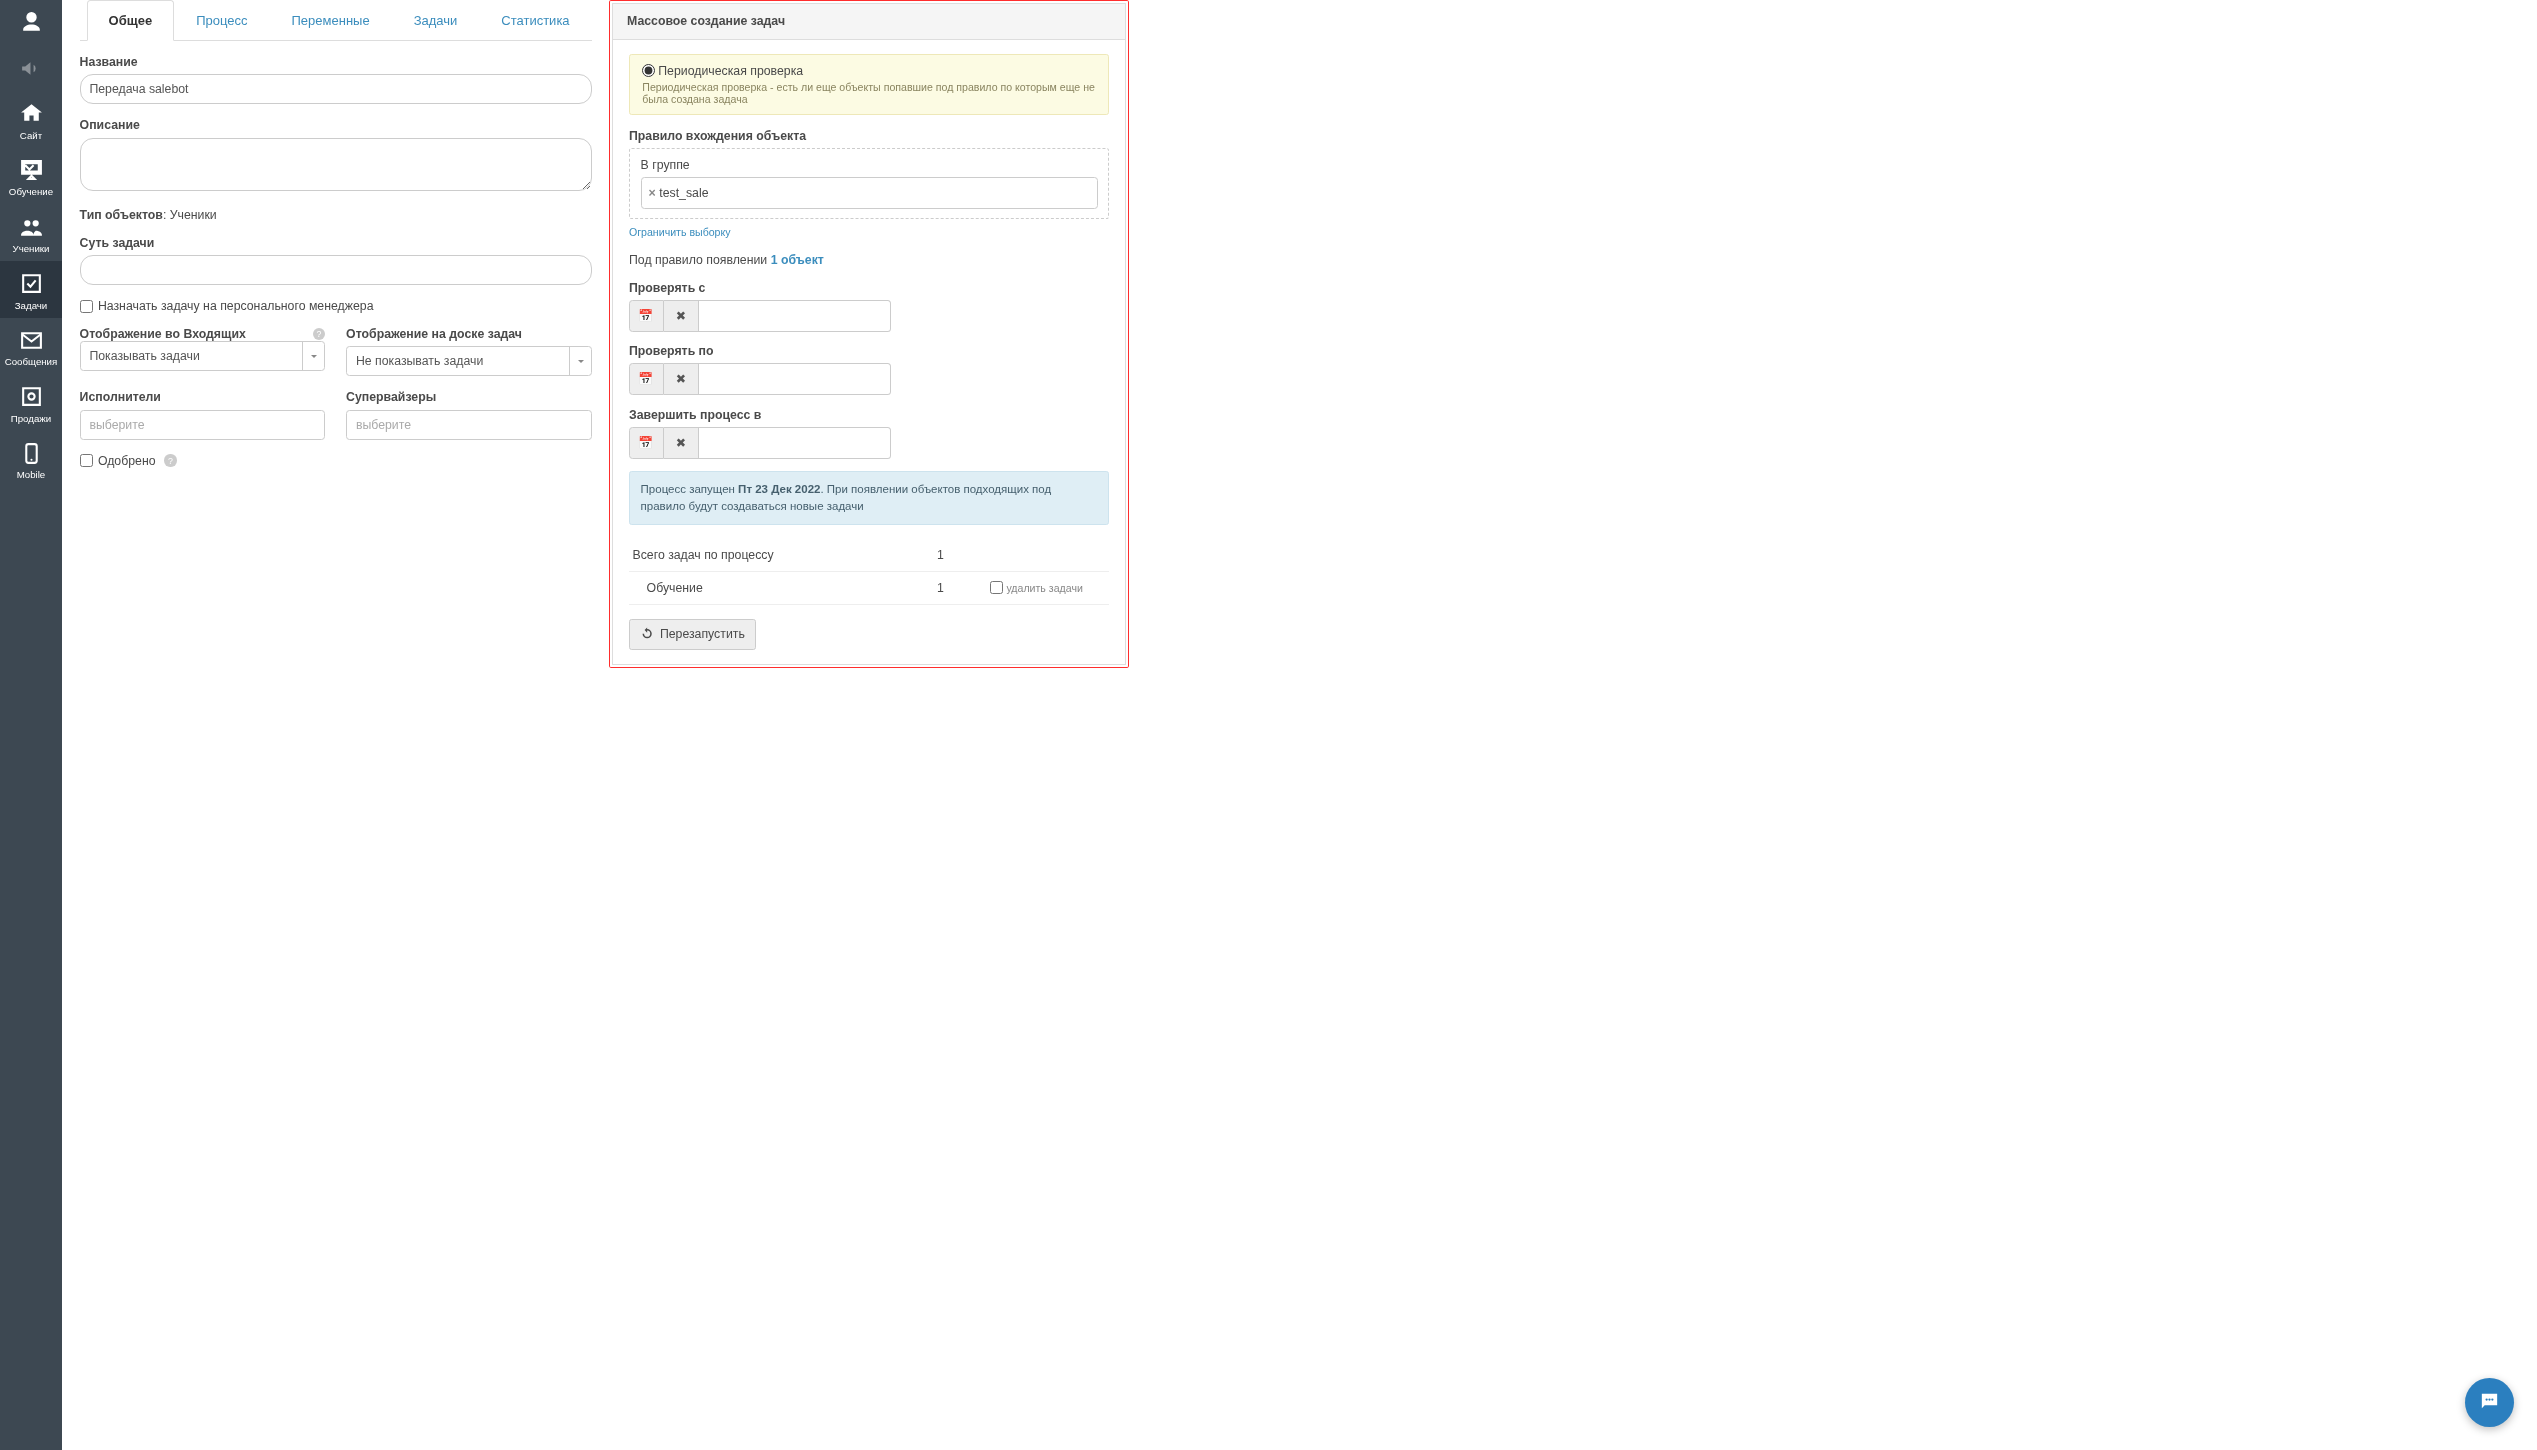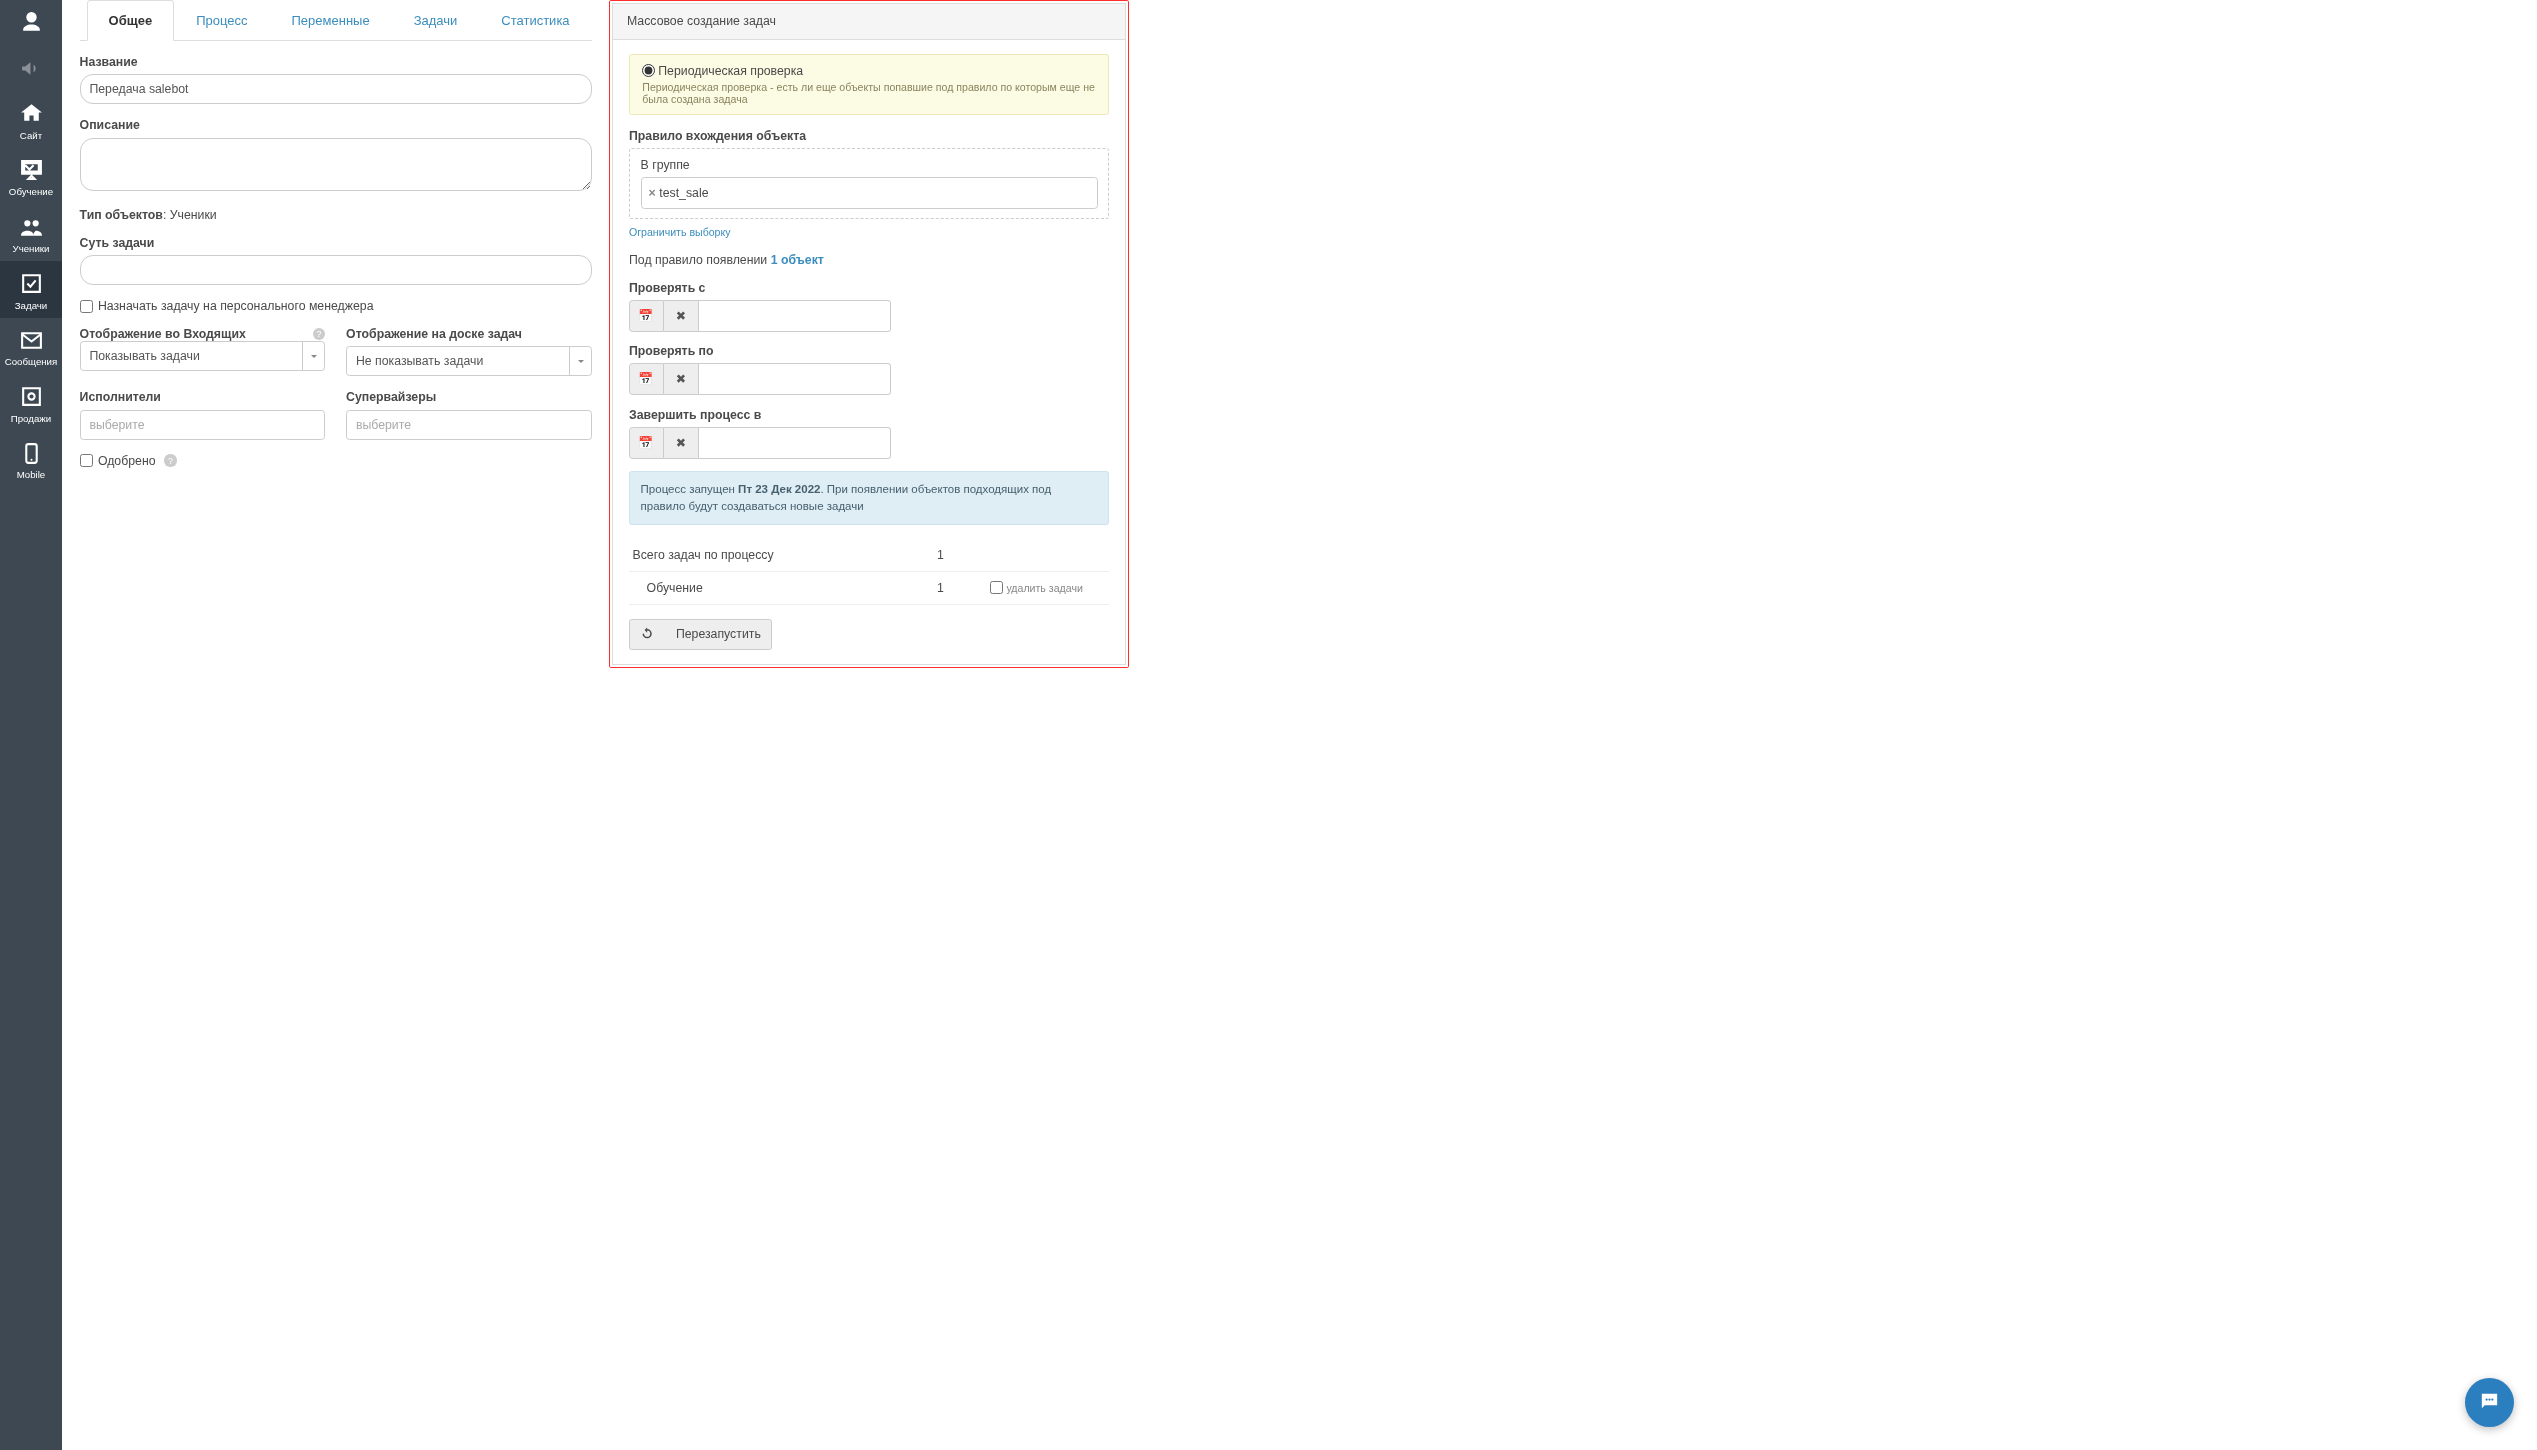--- a/index.html
+++ b/index.html
@@ -38,21 +38,21 @@
 .select-caret{position:absolute;right:0;top:0;bottom:0;width:23px;border-left:0.9px solid #ccc;display:flex;align-items:center;justify-content:center;pointer-events:none}
 .select-caret::after{content:"";border:3.5px solid transparent;border-top-color:#888;margin-top:3.5px}
 .placeholder{color:#aaa}
 .checkbox-row{display:flex;align-items:center;gap:5.3px;font-size:12.3px;color:#4a4a4a}
 .form-row{display:flex;gap:21px}
 .form-row>div{flex:1}
 
 
 .mass-panel{border:1.8px solid #ff2d2d;border-radius:1.8px;padding:0}
 .mass-panel-inner{border:0.9px solid #ddd;margin:1.8px}
-.mass-head{background:#f5f5f5;border-bottom:0.9px solid #ddd;padding:10.6px 14px;font-weight:400;color:#4a4a4a}
+.mass-head{background:#f5f5f5;border-bottom:0.9px solid #ddd;padding:10.6px 14px;font-weight:700;color:#4a4a4a}
 .mass-body{padding:14px 16px}
 .yellow-box{background:#fcfbe3;border:0.9px solid #eee8b8;border-radius:2.6px;padding:8.8px 12.3px;margin-bottom:14px}
 .radio-row{display:flex;align-items:center;gap:3px;margin-bottom:3.5px}
 .radio-row input{accent-color:#333}
 .yellow-desc{font-size:10.6px;color:#8a8560;margin-top:3.5px}
 
 .rule-box{border:0.9px dashed #ccc;border-radius:2.6px;padding:8.8px 10.6px;margin-bottom:5.3px}
 .rule-label{color:#4a4a4a;margin-bottom:5.3px}
 .tag-input{border:0.9px solid #ccc;border-radius:3.5px;padding:5.3px 7px;display:flex;align-items:center;min-height:32px;background:#fff}
 .tag{display:inline-flex;align-items:center;gap:3.5px;color:#4a4a4a;font-size:12.3px}
@@ -69,21 +69,21 @@
 .date-field{flex:0 0 152px;height:32px;border:0.9px solid #ccc;border-left:none;border-radius:0 3.5px 3.5px 0;padding:0 7px}
 
 .alert-info{background:#dfeef5;border:0.9px solid #cde3ee;border-radius:2.6px;padding:8.8px 10.6px;color:#46606e;margin-bottom:14px;font-size:11.5px;line-height:1.5}
 
 .task-table{width:100%;border-collapse:collapse;margin-bottom:14px}
 .task-table tr{border-bottom:0.9px solid #eee}
 .task-table td{padding:8.8px 3.5px;vertical-align:middle}
 .task-table .indent{padding-left:17.6px}
 .small-check{display:flex;align-items:flex-end;gap:3.5px;font-size:10.6px;color:#888}
 
-.btn{display:inline-flex;align-items:center;gap:23px;padding:7px 10.6px;border:0.9px solid #ccc;background:#eee;border-radius:2.6px;cursor:pointer;color:#4a4a4a;font-size:12.3px}
+.btn{display:inline-flex;align-items:center;gap:7px;padding:7px 10.6px;border:0.9px solid #ccc;background:#eee;border-radius:2.6px;cursor:pointer;color:#4a4a4a;font-size:12.3px}
 
 
 .chat-fab{position:fixed;right:23px;bottom:23px;width:49px;height:49px;border-radius:50%;background:#2b7fbf;display:flex;align-items:center;justify-content:center;color:#fff;box-shadow:0 2.6px 8.8px rgba(0,0,0,.25);cursor:pointer}
 .chat-fab svg{width:23px;height:23px;fill:#fff}
 </style>
 </head>
 <body>
 
 <div class="app">
 

